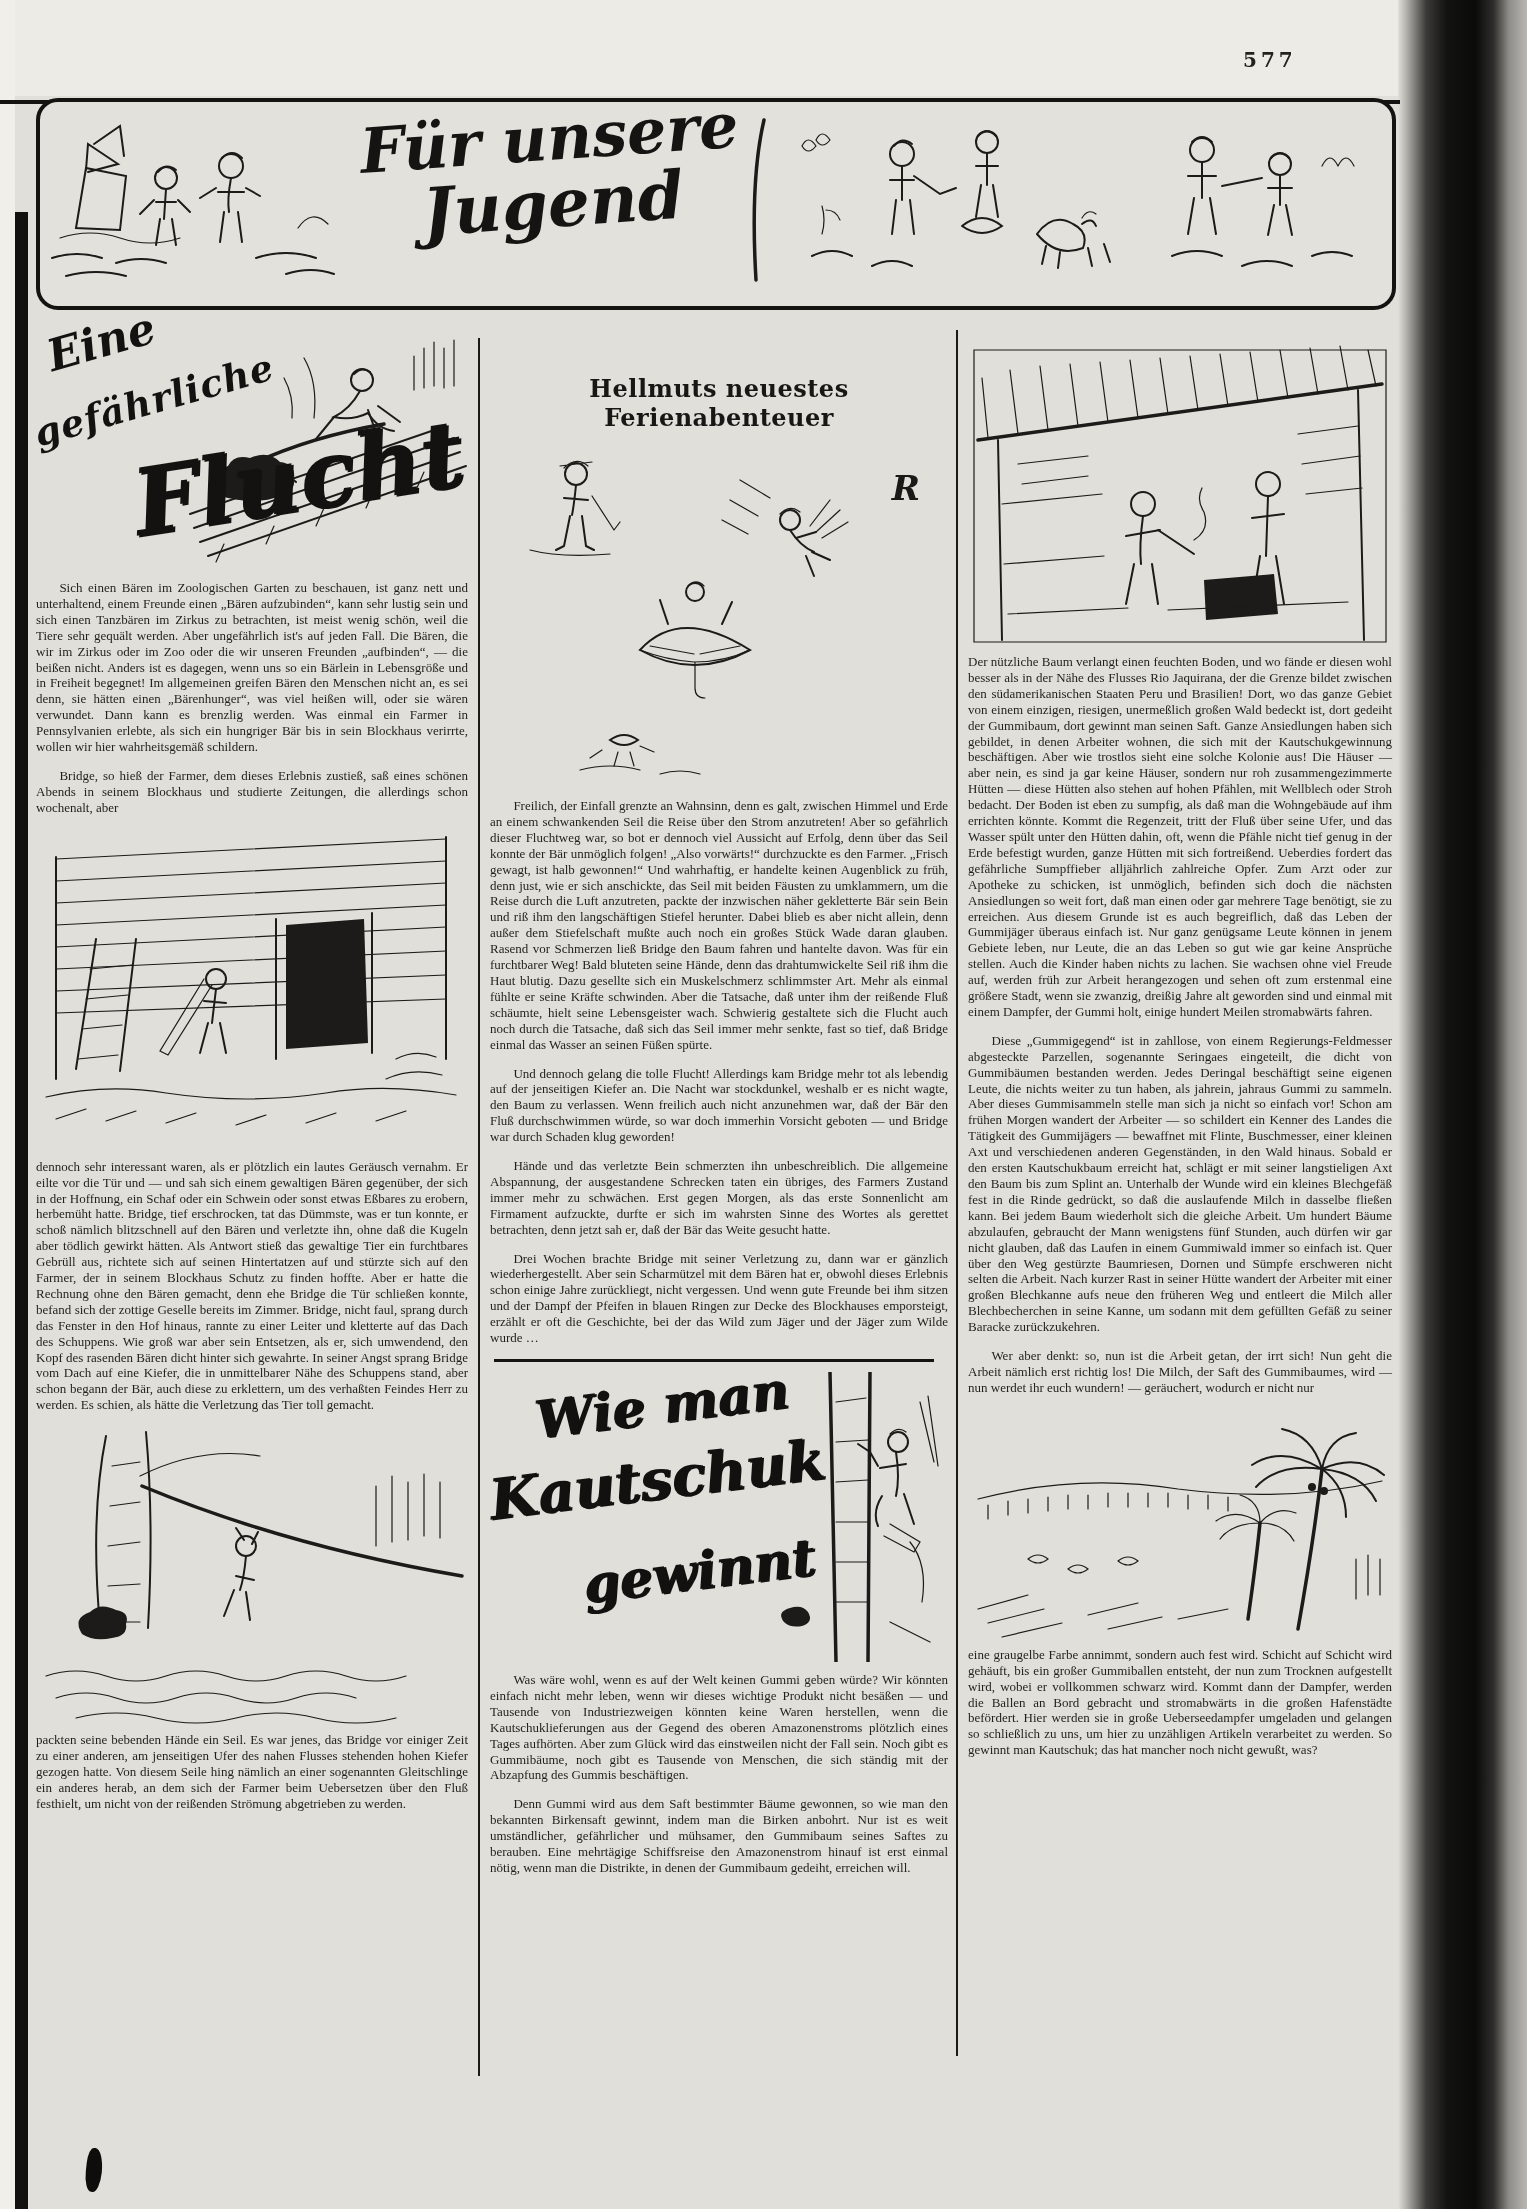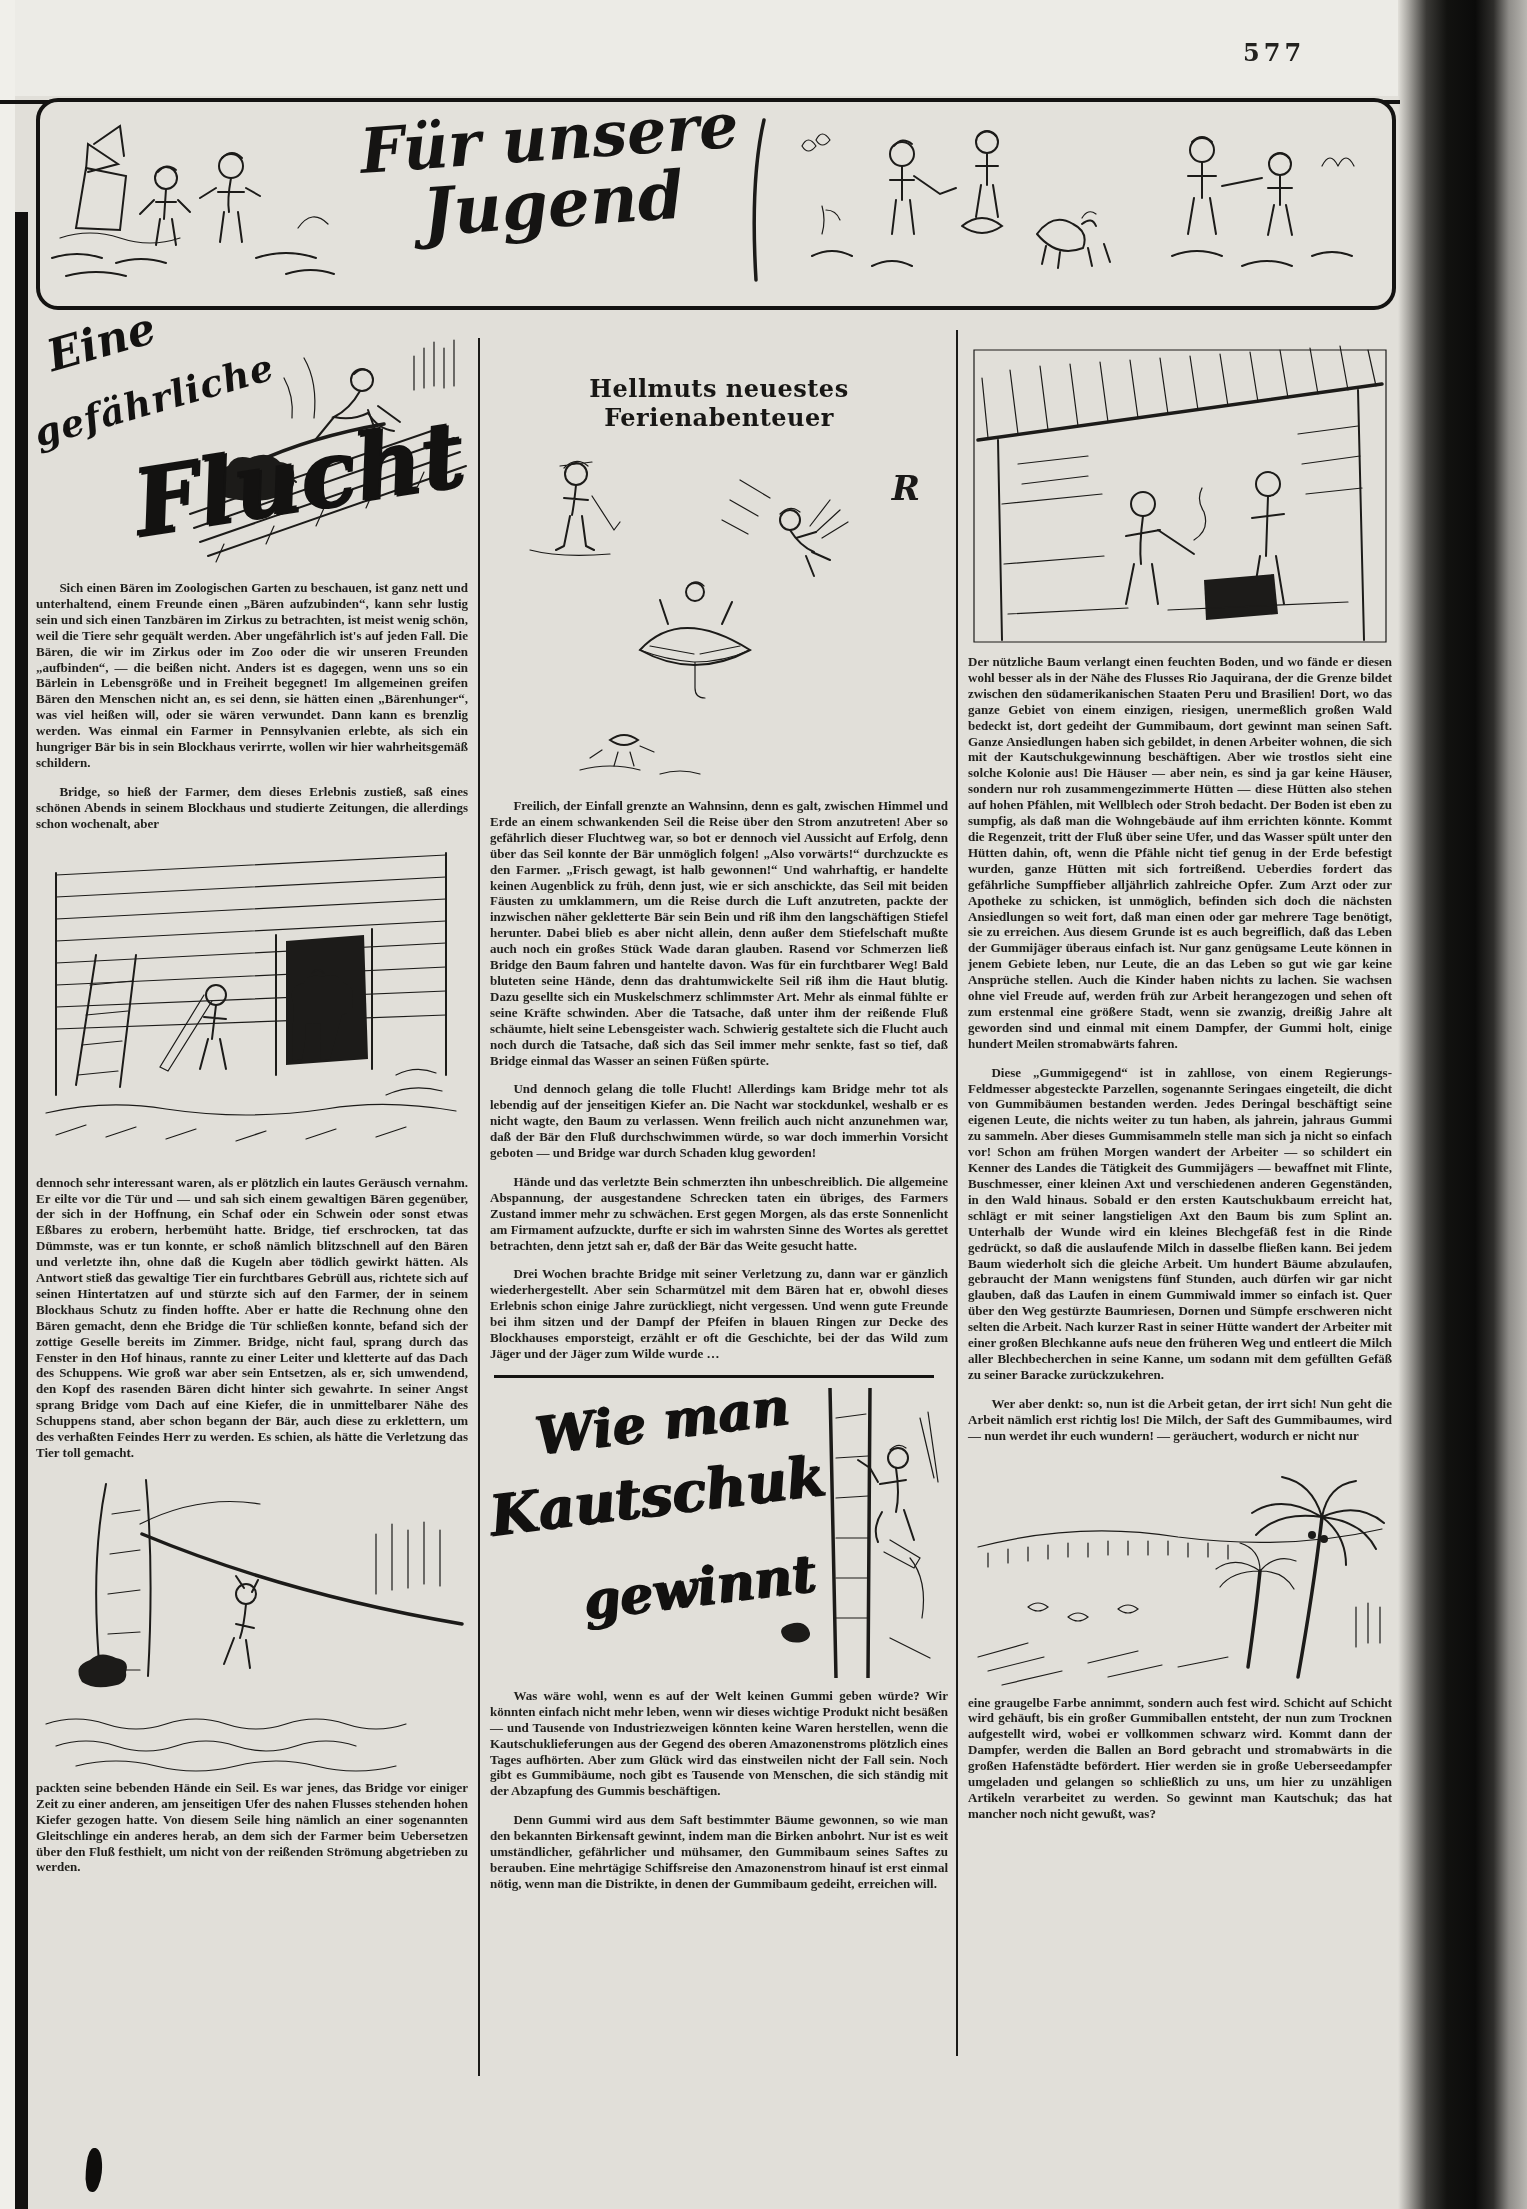--- a/index.html
+++ b/index.html
@@ -10,25 +10,25 @@
     background:linear-gradient(90deg,#e1dfd9 0%,#a8a6a1 8%,#3a3936 22%,#121210 38%,#0b0b0a 60%,#2e2d2b 74%,#8f8d89 86%,#b9b7b2 100%);}
   .edge-left{position:absolute;left:15px;top:212px;width:13px;height:1997px;background:#121110;}
   .edge-left-top{position:absolute;left:0;top:0;width:15px;height:2209px;background:#f0efea;}
   .banner-rule{position:absolute;left:0;top:100px;width:1400px;height:4px;background:#141312;}
   .banner{position:absolute;left:36px;top:98px;width:1352px;height:204px;
           border:4px solid #141312;border-radius:22px;background:#e3e1db;}
   .banner-title{position:absolute;left:322px;top:4px;width:400px;transform:rotate(-4deg);
     font-family:"DejaVu Serif", serif;font-style:italic;font-weight:bold;color:#151413;}
   .banner-title .l1{font-size:62px;line-height:64px;white-space:nowrap;}
   .banner-title .l2{font-size:66px;line-height:66px;margin-left:58px;}
-  .page-number{position:absolute;left:1243px;top:38px;font-size:24px;font-weight:bold;
+  .page-number{position:absolute;left:1243px;top:48px;font-size:20px;font-weight:bold;
     letter-spacing:4px;color:#23221f;font-family:"DejaVu Serif", serif;}
   .vrule{position:absolute;width:2px;background:#1b1a18;}
   .col{position:absolute;}
-  .body-text{font-size:13px;line-height:15.9px;text-align:justify;font-weight:bold;color:#201f1c;}
+  .body-text{font-size:13px;line-height:15.9px;text-align:justify;font-weight:normal;color:#201f1c;}
   .body-text.indent{text-indent:1.8em;}
   .mt4{margin-top:4px;} .mt6{margin-top:6px;} .mt8{margin-top:8px;}
   .flucht-title-block{position:relative;width:432px;height:268px;}
   .flucht-w1,.flucht-w2,.flucht-w3{position:absolute;font-family:"DejaVu Serif", serif;
      font-style:italic;font-weight:bold;color:#131211;white-space:nowrap;}
   .flucht-w1{left:10px;top:10px;font-size:44px;transform:rotate(-16deg);}
   .flucht-w2{left:-6px;top:72px;font-size:37px;transform:rotate(-16deg);letter-spacing:1px;}
   .flucht-w3{left:96px;top:118px;font-size:92px;transform:rotate(-9deg);
      text-shadow:2px 2px 0 #131211;}
   .hellmut-title{font-size:24px;font-weight:bold;text-align:center;letter-spacing:.5px;

